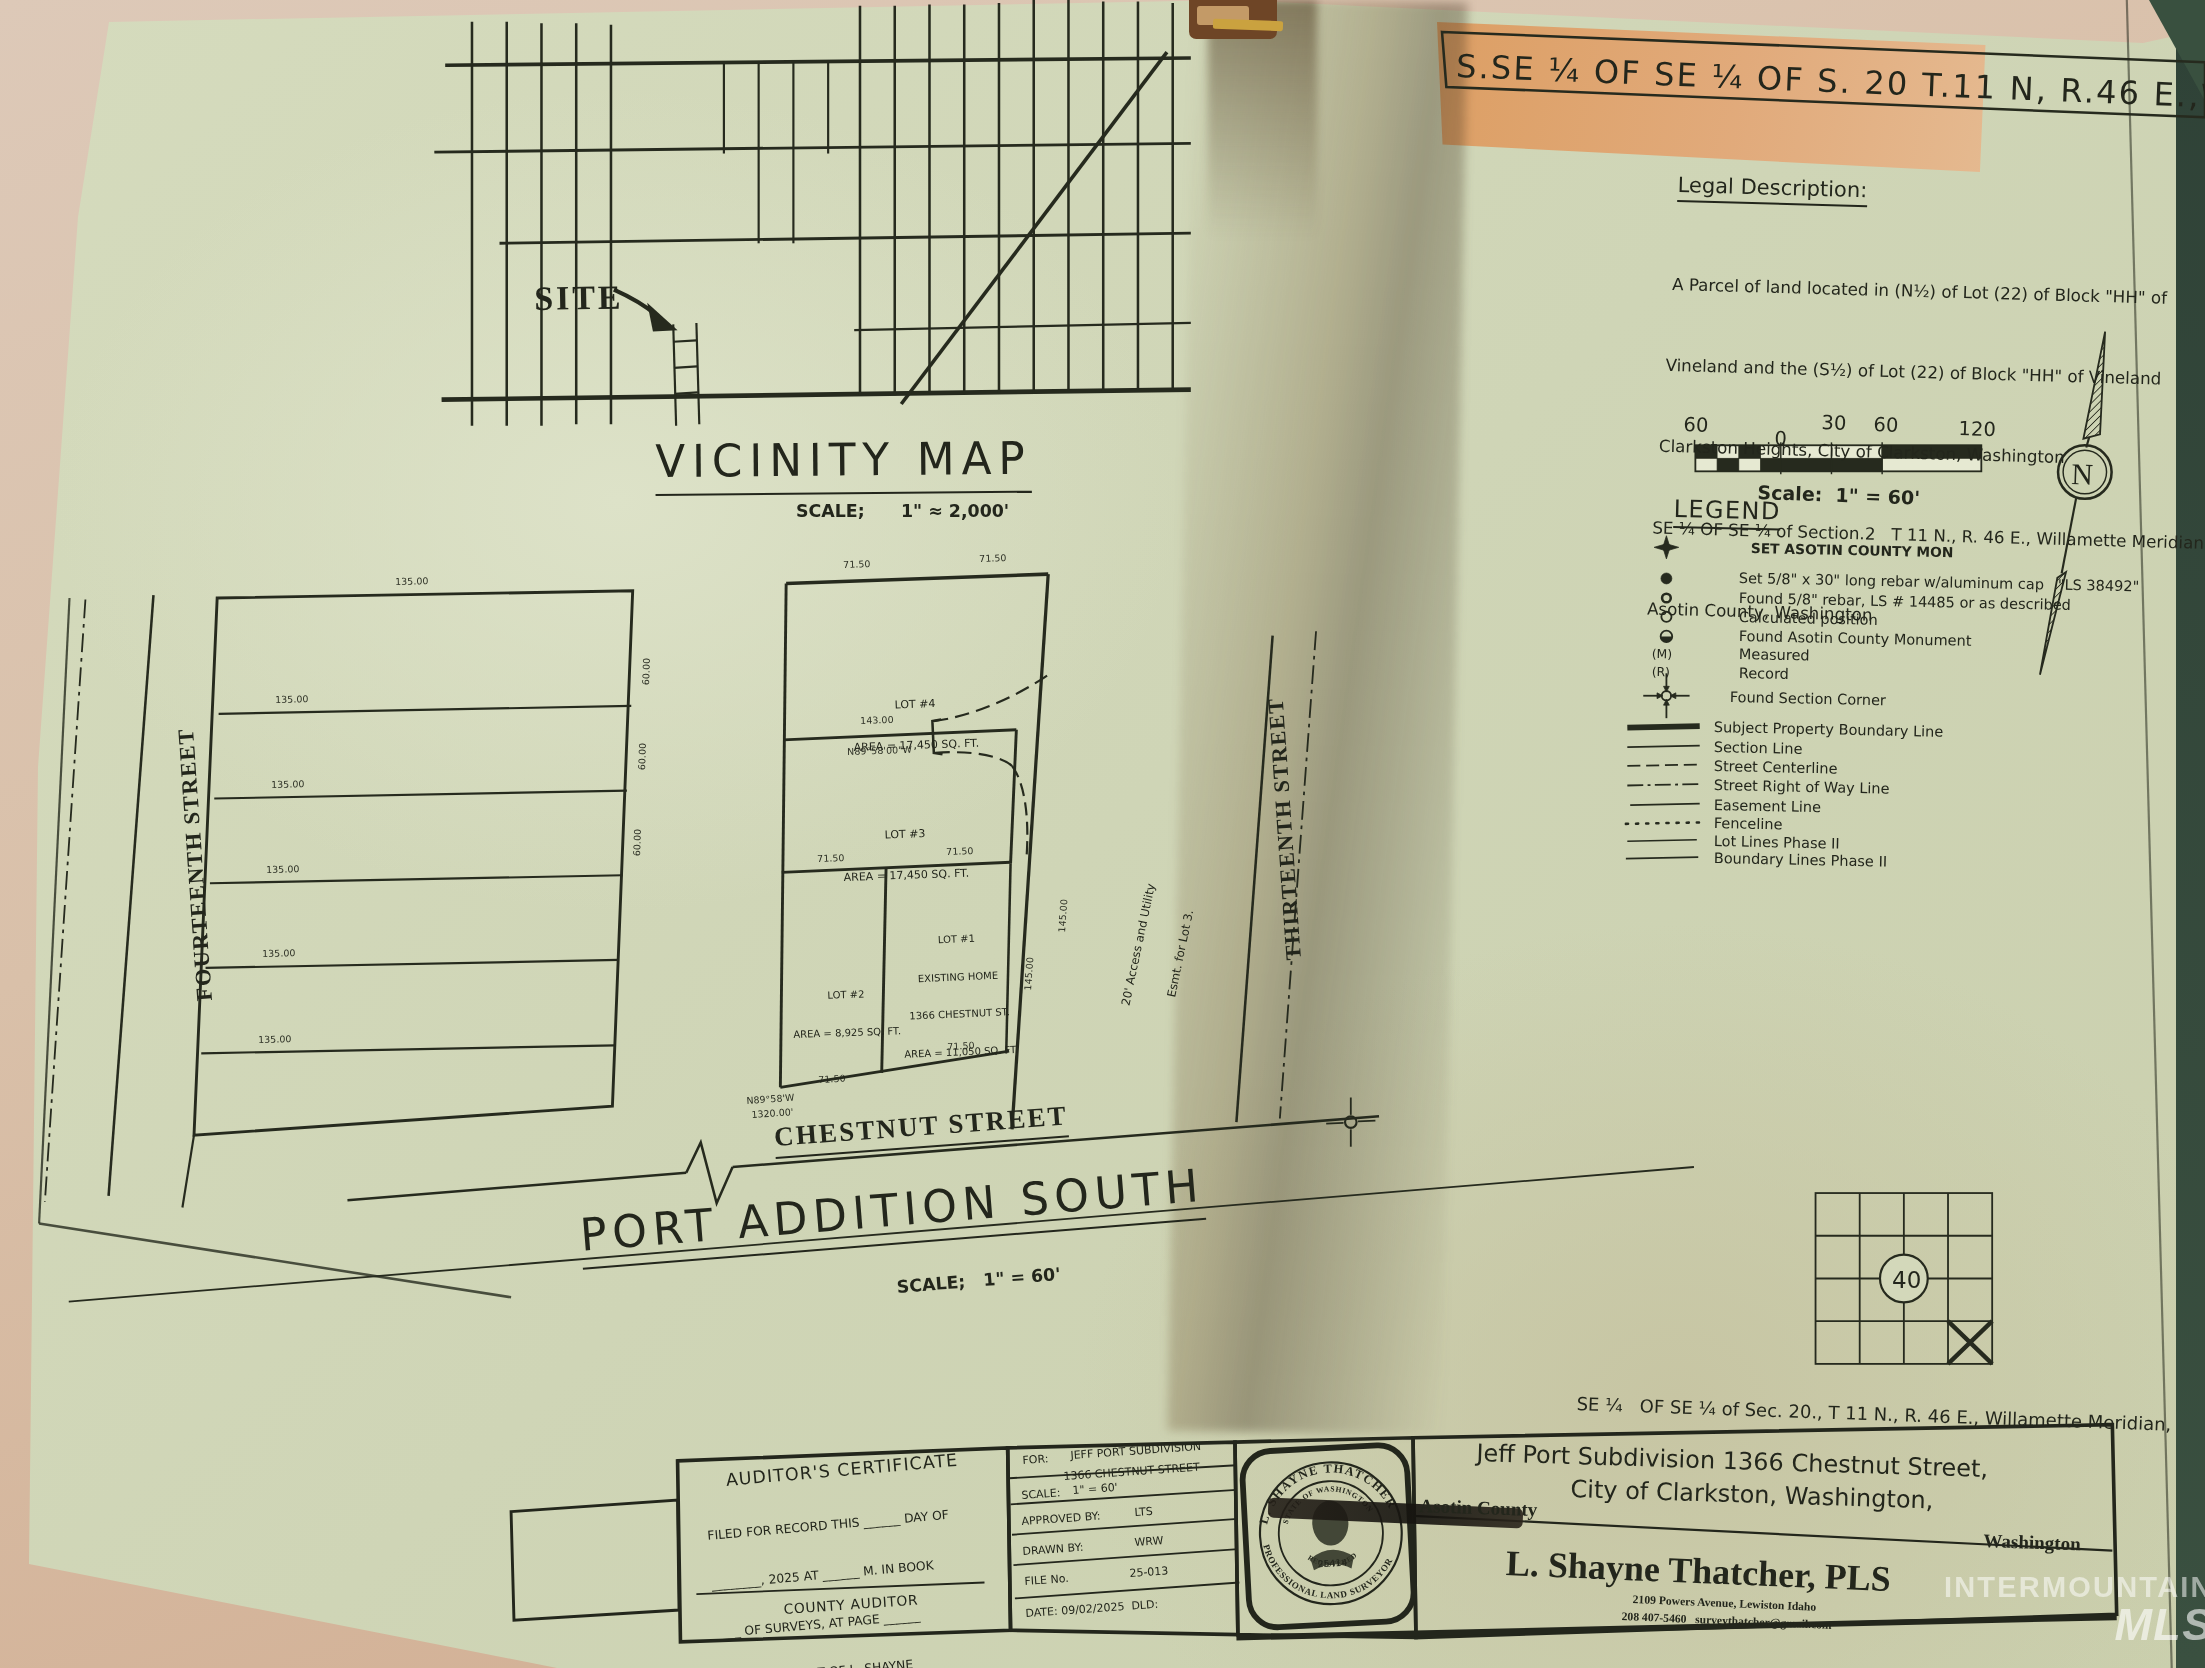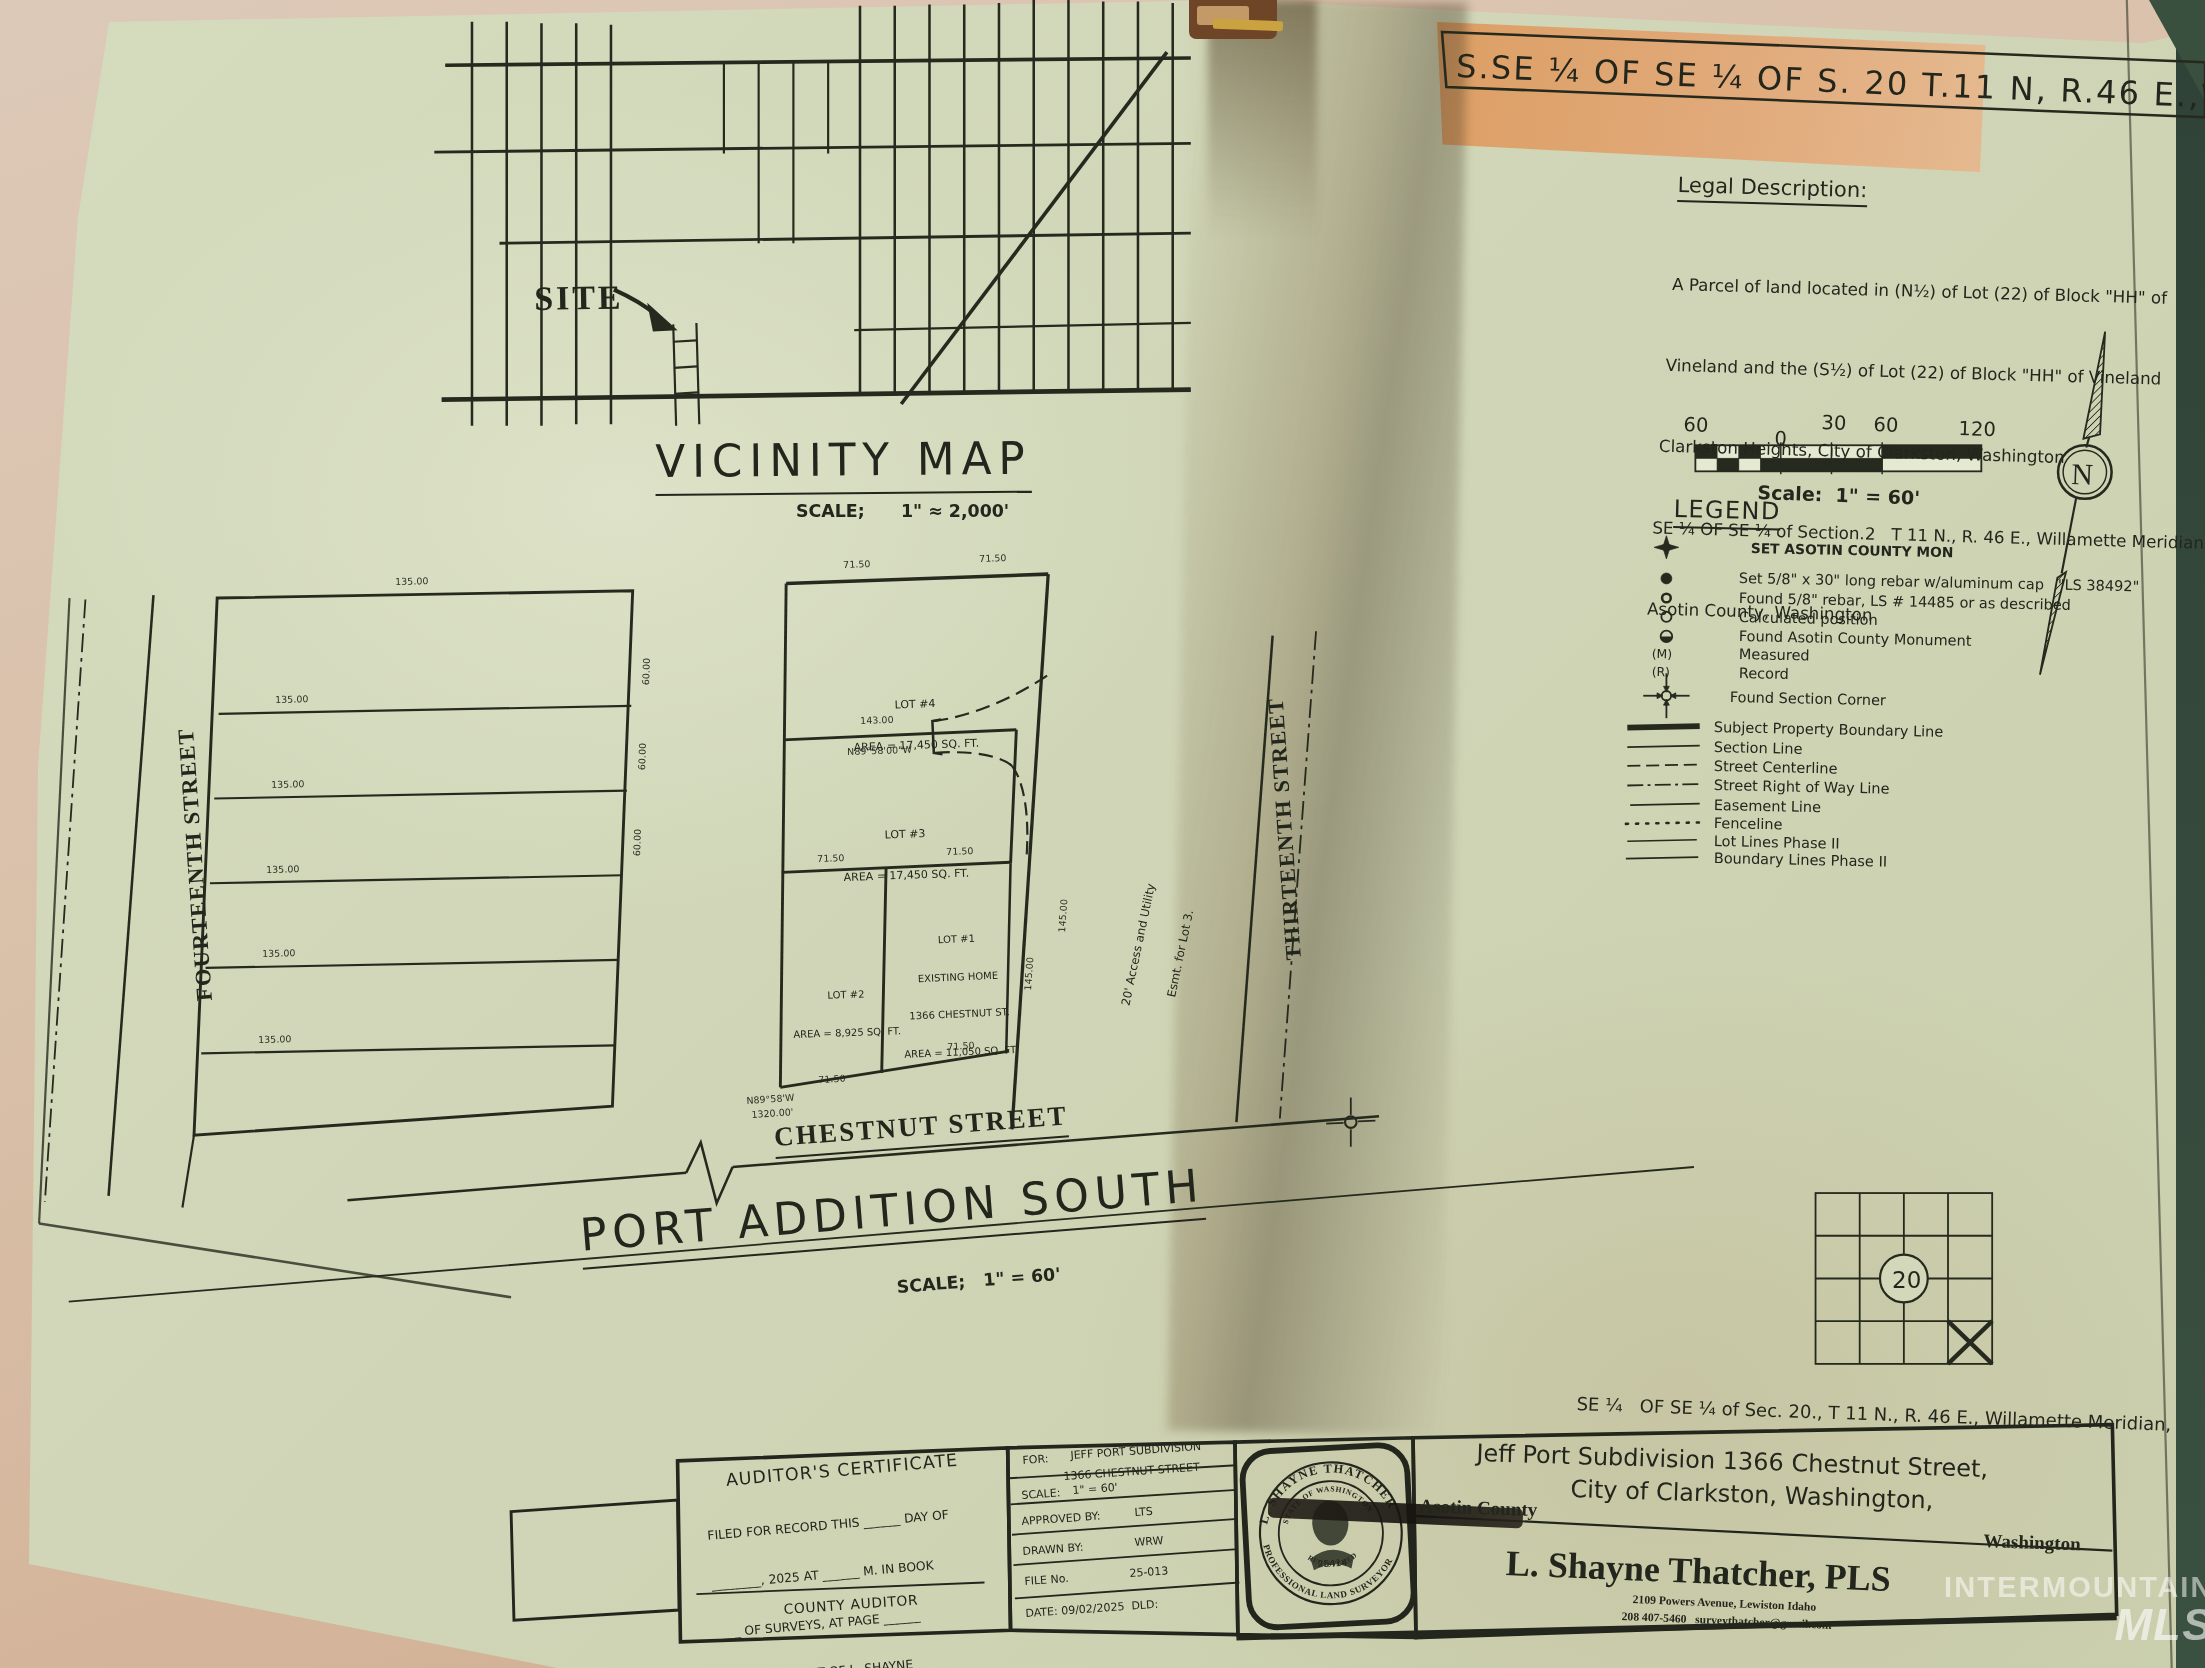--- a/index.html
+++ b/index.html
@@ -325,21 +325,21 @@
 
   <div class="t tiny" style="left:843px;top:559px;transform:rotate(-2deg);">71.50</div>
   <div class="t tiny" style="left:979px;top:553px;transform:rotate(-2deg);">71.50</div>
   <div class="t tiny" style="left:817px;top:853px;transform:rotate(-2deg);">71.50</div>
   <div class="t tiny" style="left:946px;top:846px;transform:rotate(-2deg);">71.50</div>
   <div class="t tiny" style="left:818px;top:1074px;transform:rotate(-3deg);">71.50</div>
   <div class="t tiny" style="left:947px;top:1041px;transform:rotate(-3deg);">71.50</div>
   <div class="t tiny" style="left:1056px;top:932px;transform:rotate(-86deg);">145.00</div>
   <div class="t tiny" style="left:1022px;top:990px;transform:rotate(-86deg);">145.00</div>
 
-  <div class="t" style="left:1892px;top:1266px;font-size:23px;">20</div>
+  <div class="t" style="left:1892px;top:1266px;font-size:23px;">40</div>
   <div class="t" style="left:1577px;top:1393px;font-size:18px;transform:rotate(2deg);">SE ¼   OF SE ¼ of Sec. 20., T 11 N., R. 46 E., Willamette Meridian,</div>
 
   <div class="t" style="left:725px;top:1470px;font-size:17.4px;letter-spacing:1.1px;transform:rotate(-5deg);">AUDITOR'S CERTIFICATE</div>
   <div class="t" style="left:704px;top:1496px;font-size:12.3px;line-height:1.32;transform:rotate(-5deg);">
     <div>FILED FOR RECORD THIS ______ DAY OF</div>
     <div>________, 2025 AT ______ M. IN BOOK</div>
     <div>____ OF SURVEYS, AT PAGE ______</div>
     <div>AT THE REQUEST OF L. SHAYNE</div>
     
     

